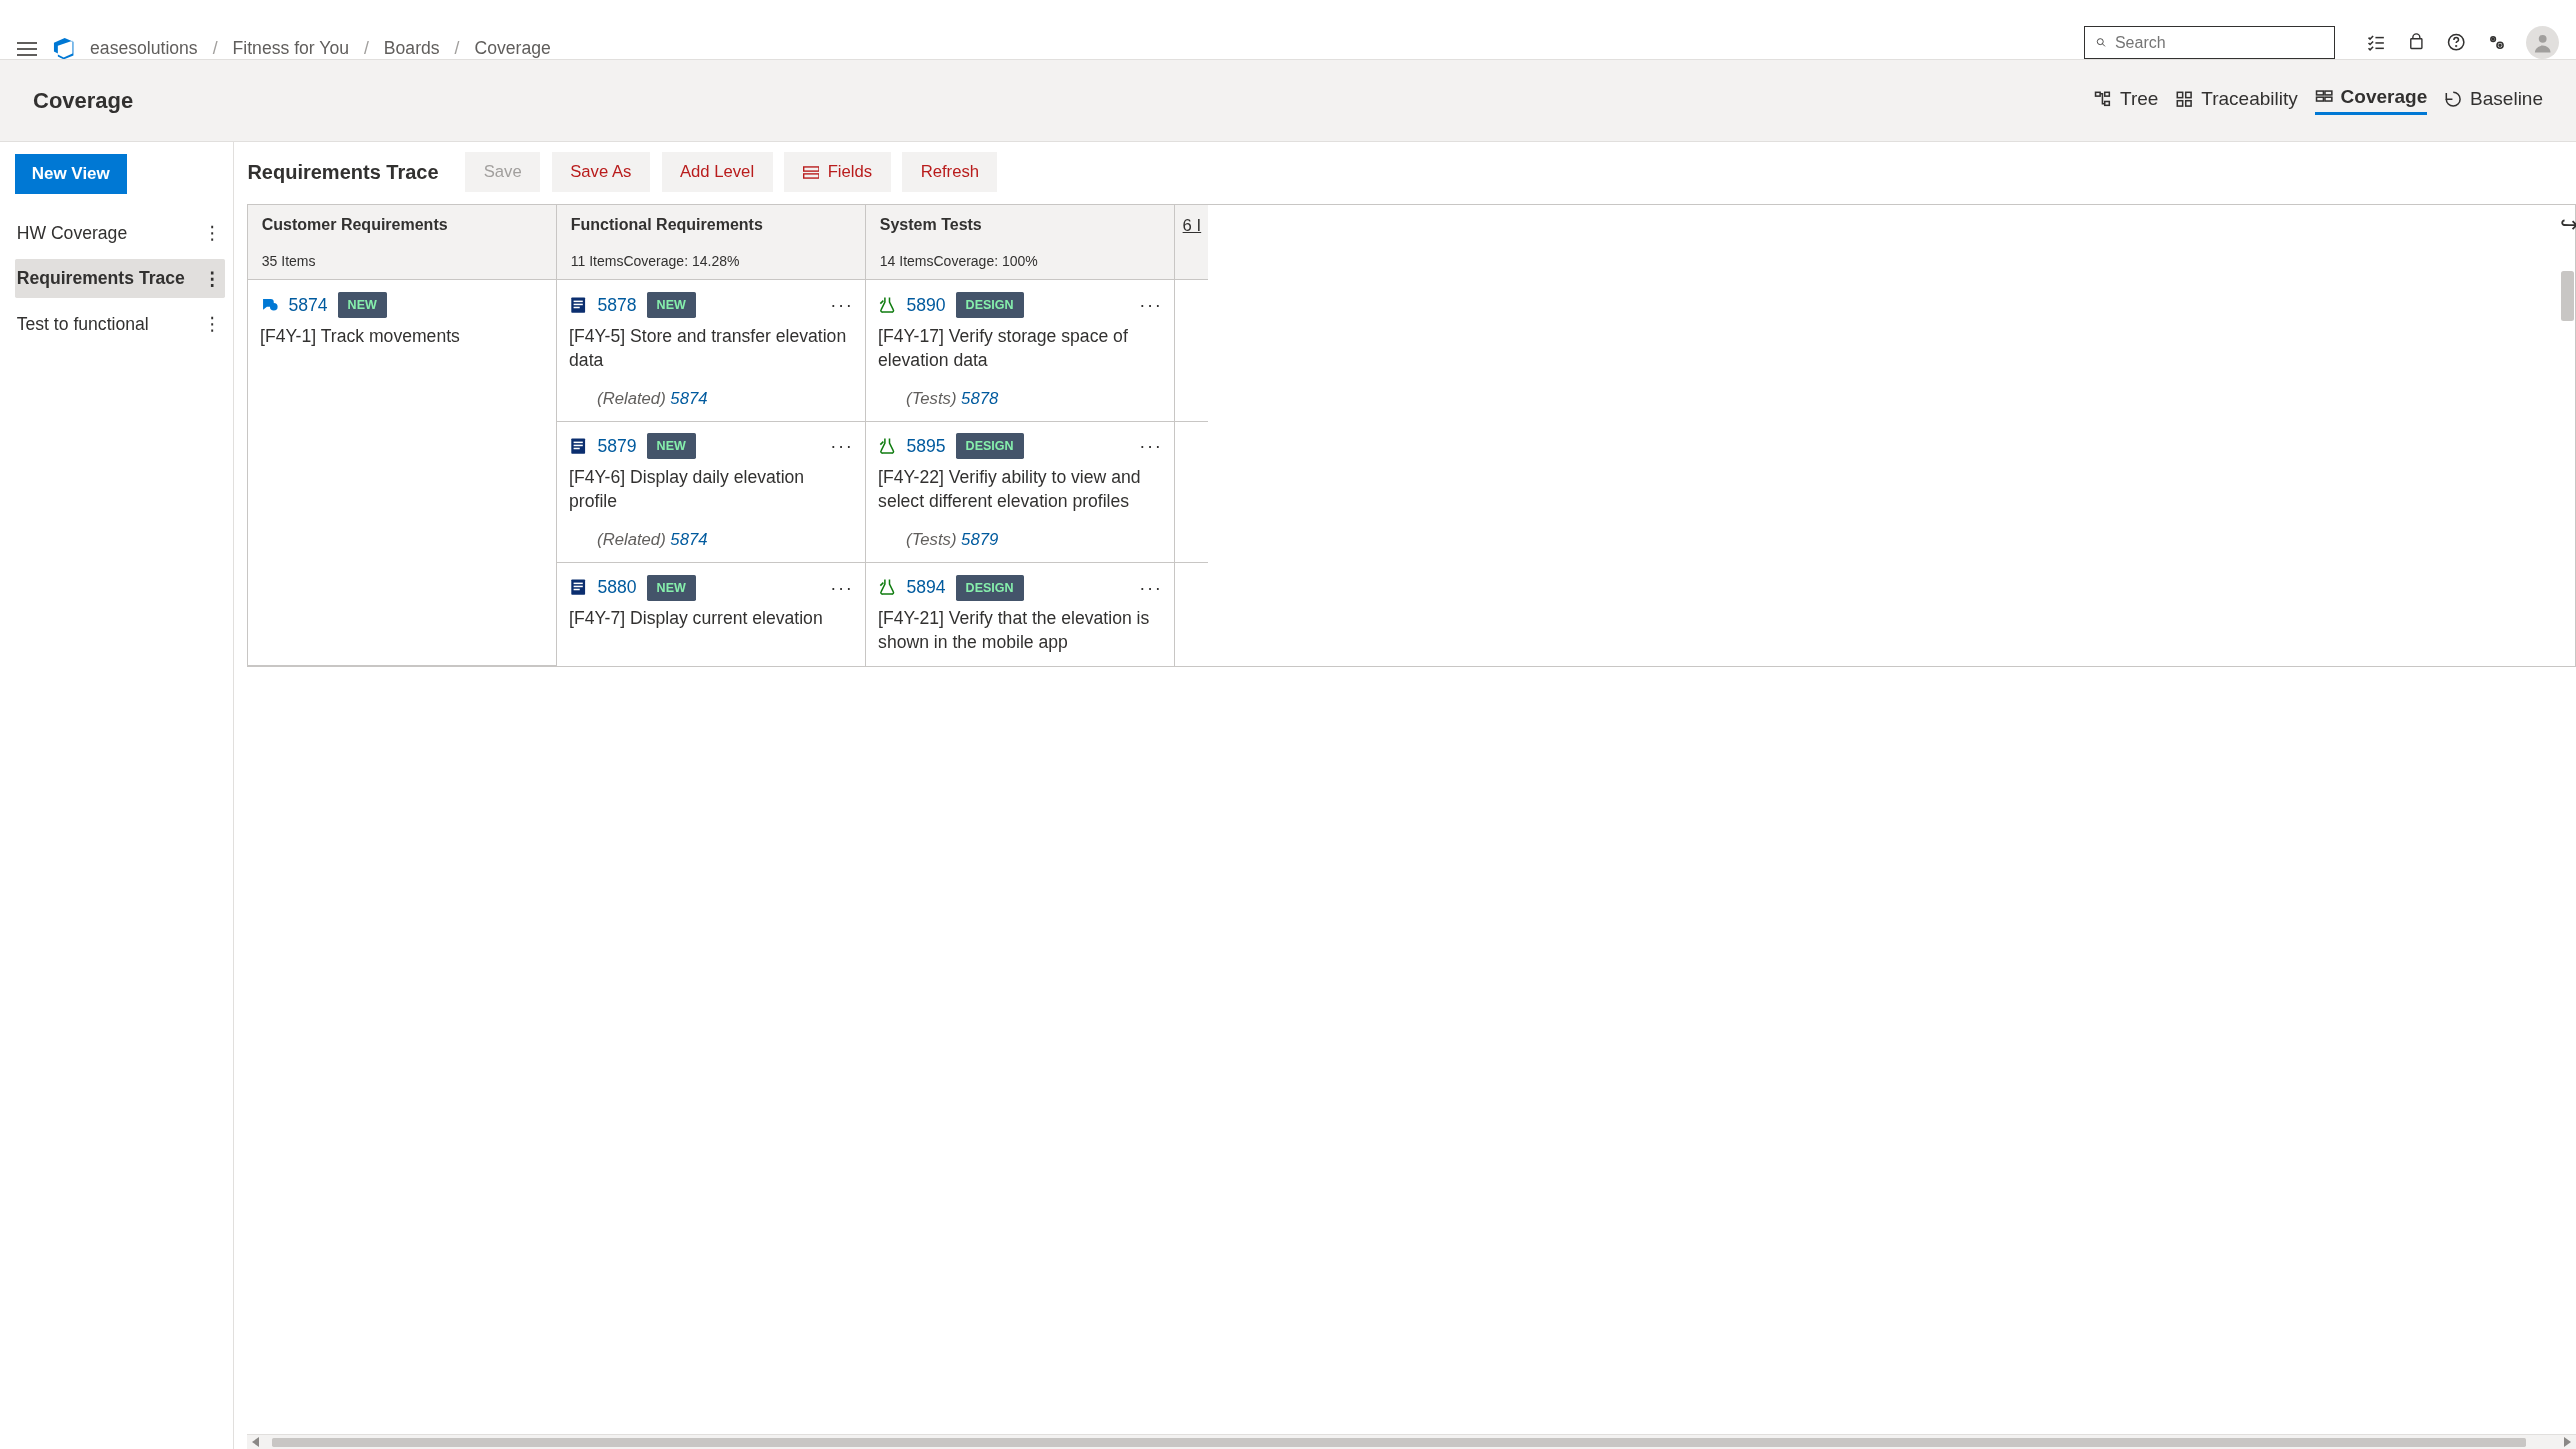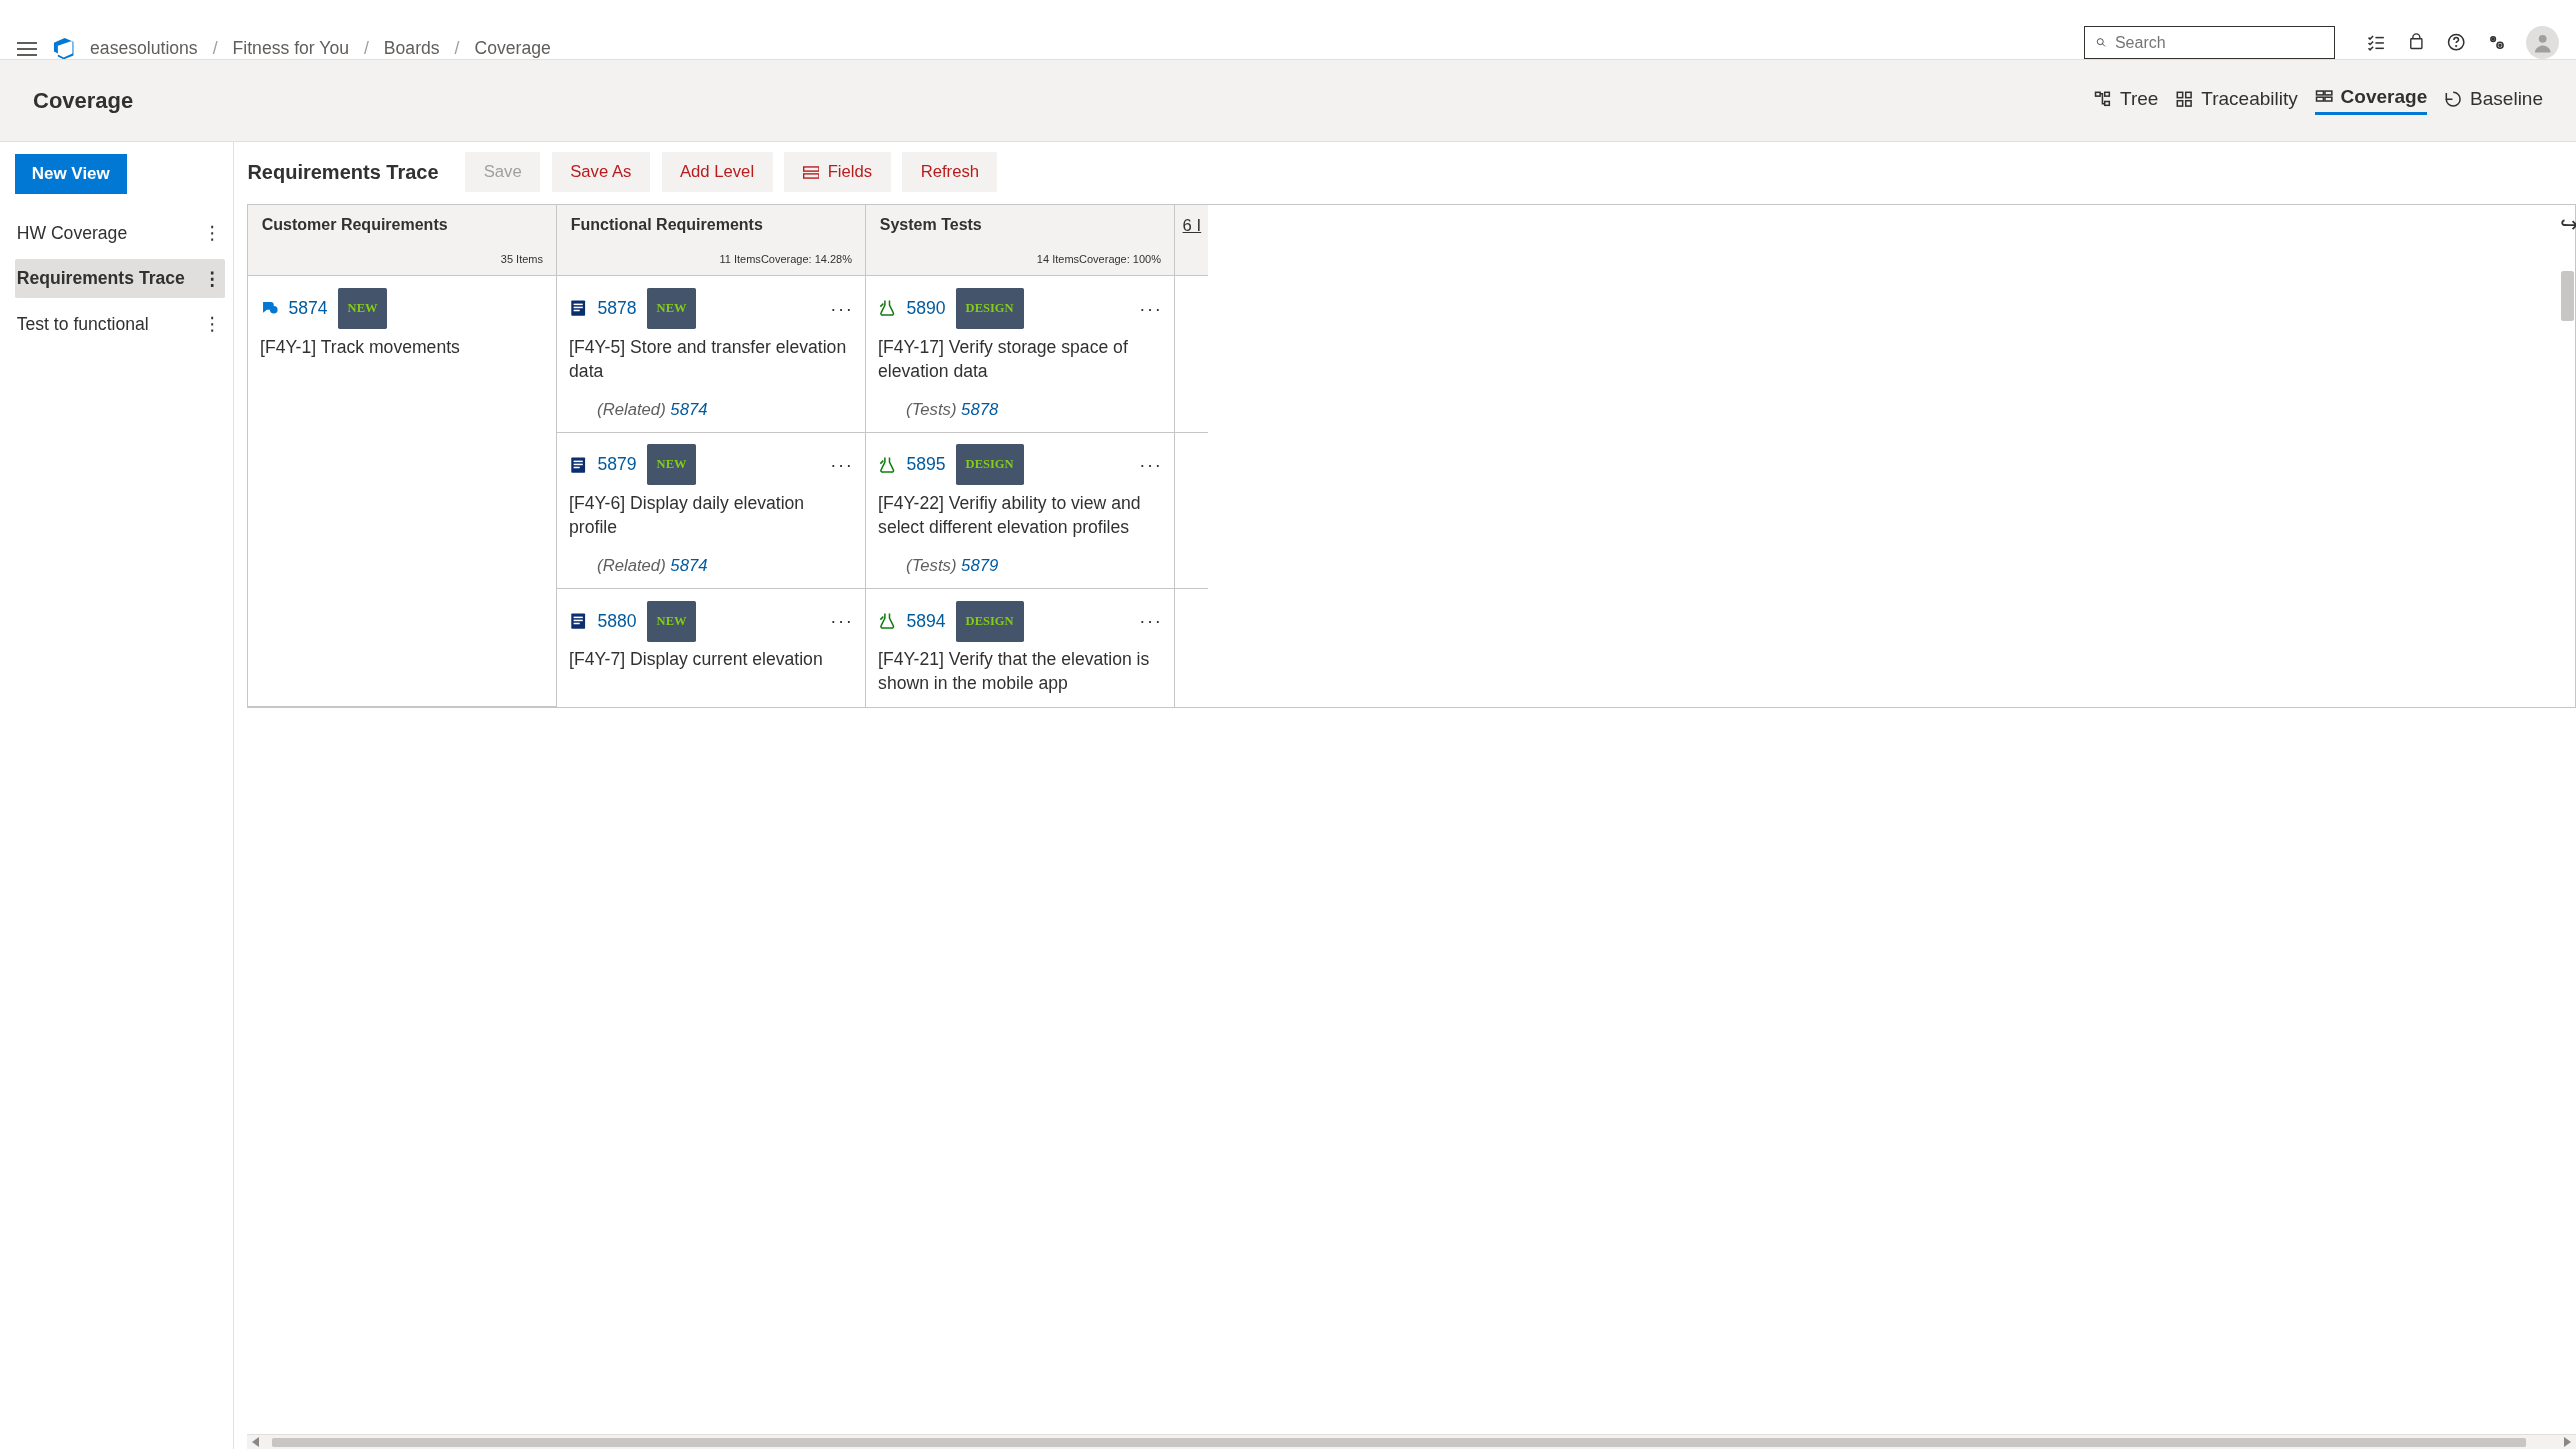--- a/index.html
+++ b/index.html
@@ -93,35 +93,35 @@
     display:grid;
     grid-template-columns: 309px 309px 309px 33px;
     border:0.8px solid #c8c6c4;
     min-width:961px;
   }
   .colhead {
     background:#f3f2f1; padding:11.7px 13.4px 10px 13.4px;
     border-right:0.8px solid #c8c6c4; border-bottom:0.8px solid #c8c6c4;
   }
   .colhead h3 { font-size:16px; font-weight:700; margin-bottom:19px;}
-  .colhead .sub { display:flex; justify-content:flex-end; font-size:11px; color:#323130;}
+  .colhead .sub { display:flex; justify-content:flex-start; font-size:14px; color:#323130;}
   .extra-col {
     background:#f3f2f1; border-bottom:0.8px solid #c8c6c4;
     display:flex; align-items:flex-start; justify-content:center; padding-top:11.7px;
     font-size:16.7px; color:#323130; overflow:hidden; white-space:nowrap;text-decoration:underline;
   }
   .cell {
     border-right:0.8px solid #c8c6c4; border-bottom:0.8px solid #c8c6c4;
     padding:11.7px 11.7px 11.7px 11.7px;
   }
   .card-head { display:flex; align-items:center; gap:10px; margin-bottom:6.7px; position:relative;}
   .card-id { color:#005a9e; font-size:17.6px; cursor:pointer;}
   .badge {
-    background:#44546a; color:#84cc16; font-size:12.5px; font-weight:700;
-    padding:13px 10px; border-radius:1.7px;font-family:Liberation Serif, serif;
+    background:#44546a; color:#86efac; font-size:12.5px; font-weight:700;
+    padding:6px 10px; border-radius:1.7px;
   }
   .card-title { font-size:17.6px; line-height:1.35; word-break:break-word; }
   .related {
     font-size:16.7px; font-style:italic; color:#605e5c; margin-top:16.7px; margin-left:28px;
   }
   .related a { color:#005a9e; font-style:italic; text-decoration:none; cursor:pointer;}
   .card-menu { margin-left:auto; font-size:18.4px; color:#323130; cursor:pointer; letter-spacing:1.7px;}
   .wi-icon { width:18.4px; height:18.4px; flex-shrink:0; }
   .scroll-h {
     height:15px; background:#f3f2f1; border-top:0.8px solid #e1dfdd;

